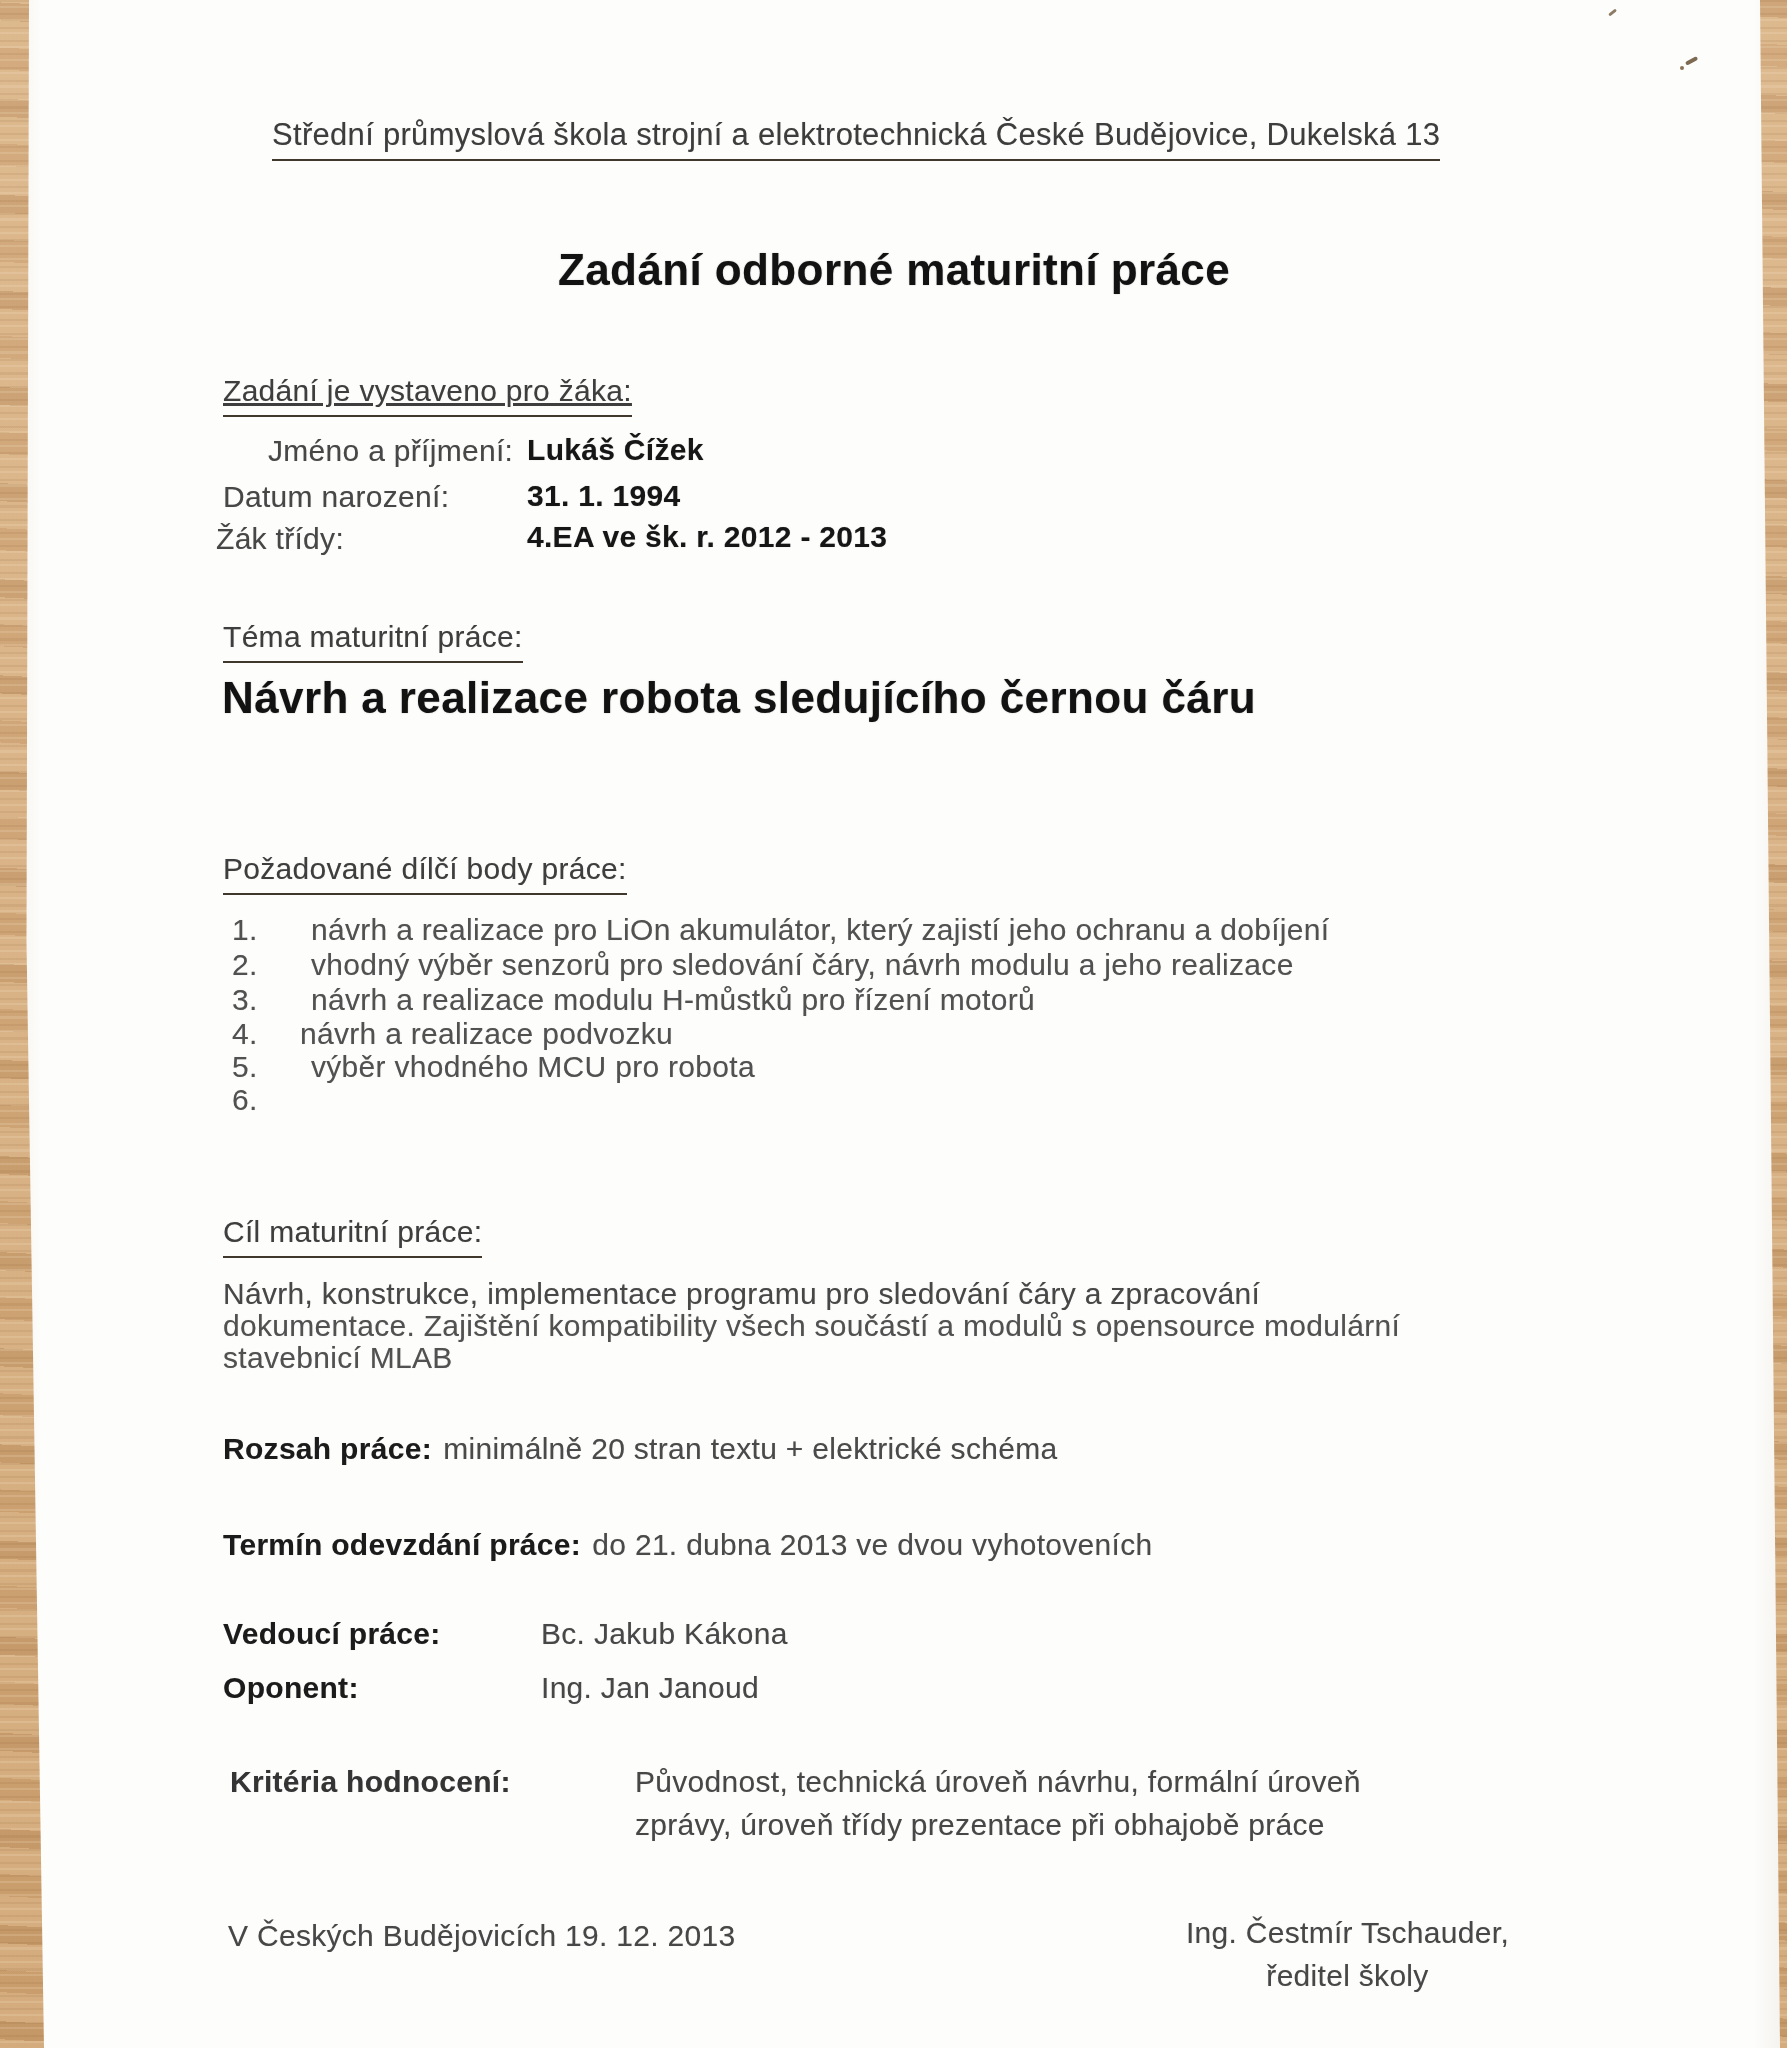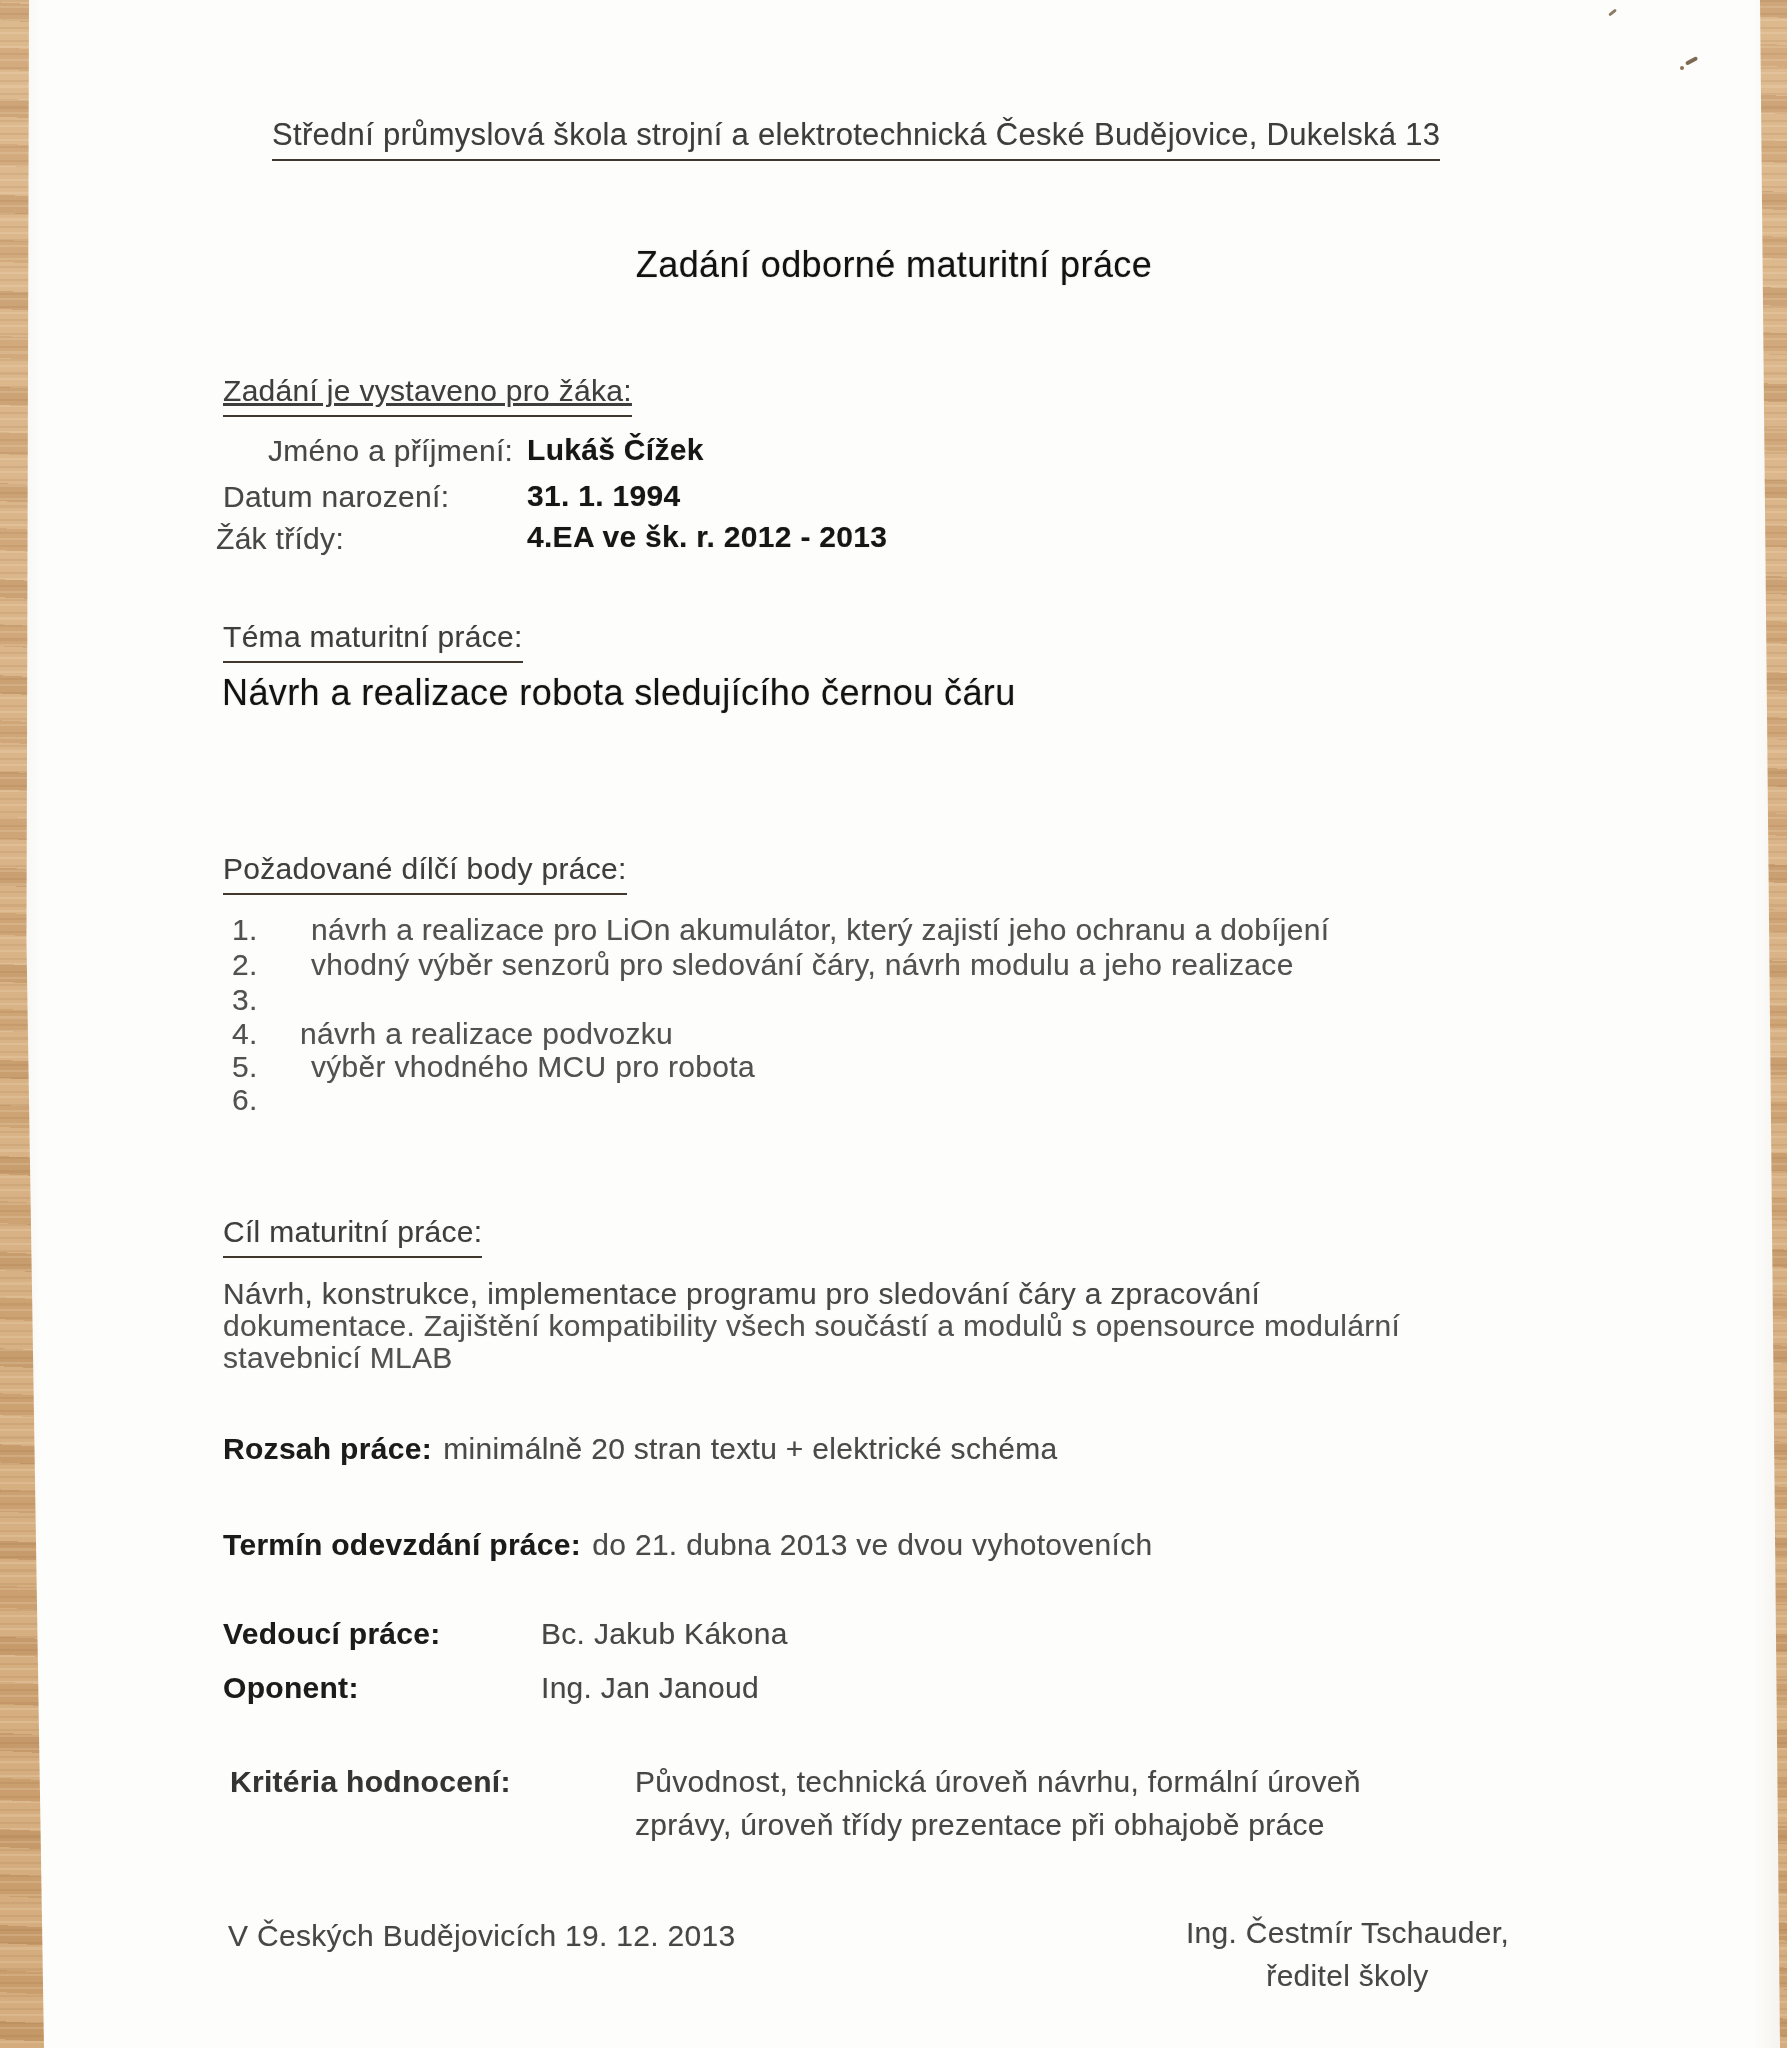--- a/index.html
+++ b/index.html
@@ -29,21 +29,21 @@
     position:absolute;
     font-size:30px; line-height:1.16;
     letter-spacing:0.3px;
     color:#474747;
     white-space:nowrap;
     text-shadow:0 0 0.7px rgba(70,70,70,0.35);
   }
   .header-line{font-size:31px;color:#3d3d3d;}
   .ul{border-bottom:2.8px solid #41382d;padding-bottom:6.3px;}
   .heading{color:#3e3e3e;}
-  .big{font-size:36px;font-weight:normal;color:#121212;letter-spacing:0.4px;text-shadow:0 0 1.4px rgba(40,40,40,0.35);}
+  .big{font-size:44px;font-weight:bold;color:#121212;letter-spacing:0.4px;text-shadow:0 0 1.4px rgba(40,40,40,0.35);}
   .bold{font-weight:bold;color:#1b1b1b;}
   .val{font-weight:bold;color:#161616;text-shadow:0 0 1px rgba(40,40,40,0.35);}
   .light{color:#515151;}
   .inline-val{margin-left:11.2px;font-weight:normal;color:#4a4a4a;}
   .center{text-align:center;}
   .sig{width:419px;text-align:center;}
   .speck{position:absolute;background:#8d7b64;border-radius:2.1px;}
 </style>
 </head>
 <body>
@@ -78,20 +78,21 @@
   <div class="t light" style="left:232px;top:913px;">
     <span>1.</span></div>
   <div class="t light" style="left:311px;top:913px;">návrh a realizace pro LiOn akumulátor, který zajistí jeho ochranu a dobíjení</div>
 
   <div class="t light" style="left:232px;top:948px;">
     <span>2.</span></div>
   <div class="t light" style="left:311px;top:948px;">vhodný výběr senzorů pro sledování čáry, návrh modulu a jeho realizace</div>
 
   <div class="t light" style="left:232px;top:983px;">
     <span>3.</span></div>
+  <div class="t light" style="left:311px;top:983px;">návrh a realizace modulu H-můstků pro řízení motorů</div>
 
   <div class="t light" style="left:232px;top:1017px;">
     <span>4.</span></div>
   <div class="t light" style="left:300px;top:1017px;text-align:right;">návrh a realizace podvozku</div>
 
   <div class="t light" style="left:232px;top:1050px;">
     <span>5.</span></div>
   <div class="t light" style="left:311px;top:1050px;">výběr vhodného MCU pro robota</div>
 
   <div class="t light" style="left:232px;top:1083px;">

